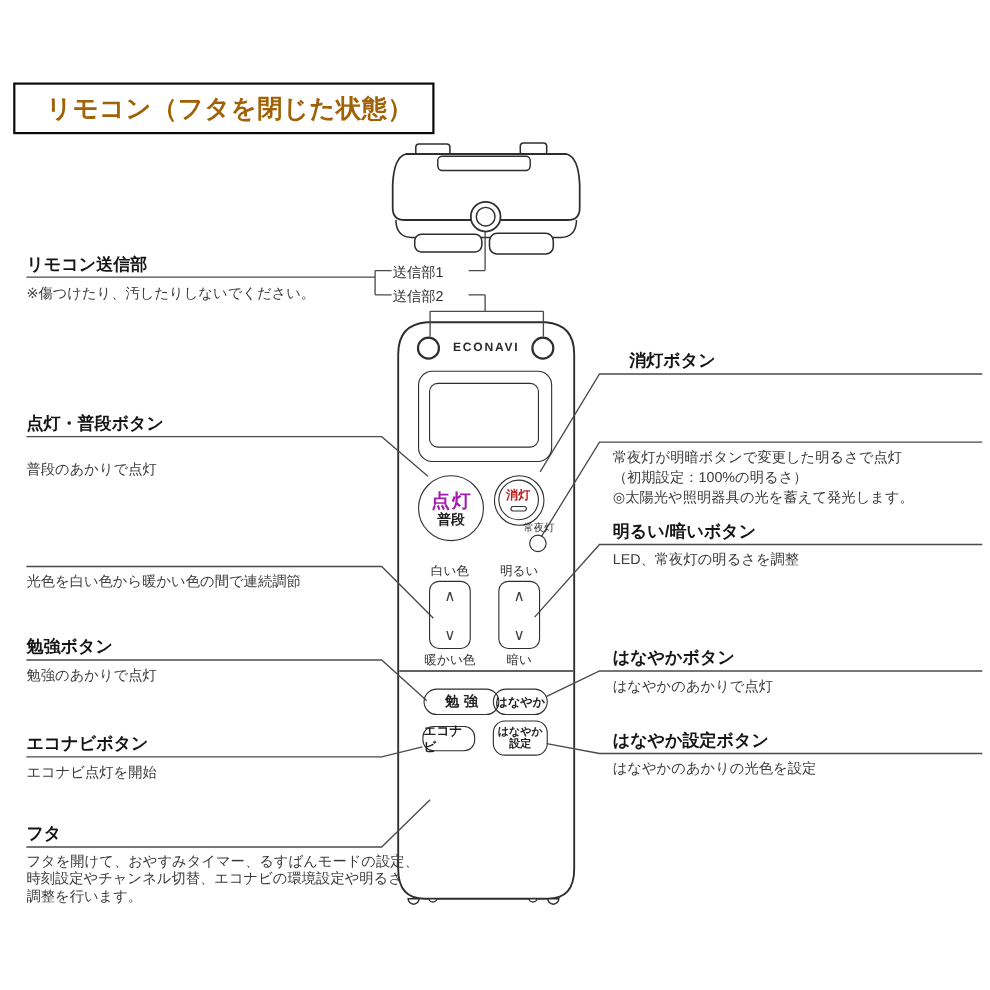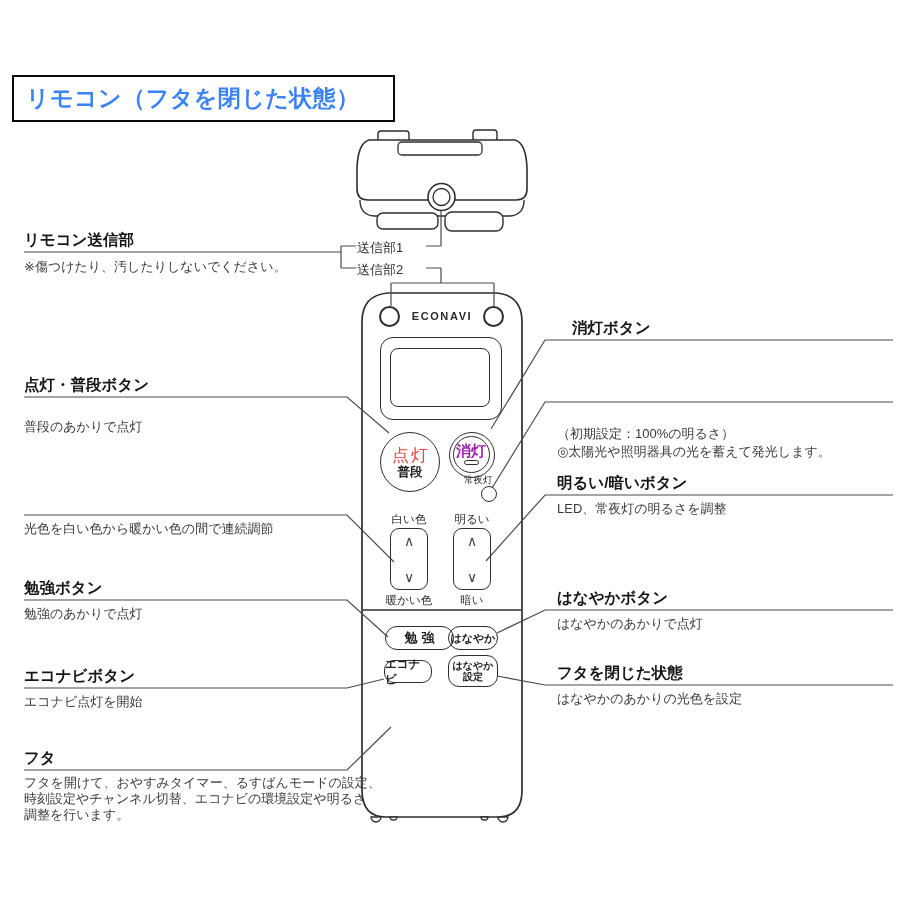--- a/index.html
+++ b/index.html
@@ -4,54 +4,54 @@
 <style>
   * { box-sizing: border-box; margin: 0; padding: 0; }
   html,body { width: 900px; height: 900px; background: #ffffff;
     font-family: "Liberation Sans", "DejaVu Sans", sans-serif; color: #222; }
   #page { position: relative; width: 900px; height: 900px; background: #fff; overflow: hidden; }
   .abs { position: absolute; }
   svg.layer { position: absolute; left: 0; top: 0; }
 
   .title-box { left: 12px; top: 75px; width: 383px; height: 47px;
     border: 2.5px solid #0a0a0a; display: flex; align-items: center; }
-  .title-box span { padding-left: 12px; font-size: 23px; font-weight: 700;
-    letter-spacing: .5px; color: #3b82f6; white-space: nowrap; }
+  .title-box span { padding-left: 28px; font-size: 23px; font-weight: 700;
+    letter-spacing: .5px; color: #a16207; white-space: nowrap; }
 
   .heading { font-size: 15.5px; font-weight: 700; color: #151515; white-space: nowrap; }
   .desc { font-size: 13px; color: #3a3a3a; white-space: nowrap; }
   .small-lab { font-size: 13px; color: #2e2e2e; white-space: nowrap; }
 
   .ring { border-radius: 50%; border: 2.2px solid #2e2e2e; }
   .outline { border: 1.6px solid #2e2e2e; background: transparent; }
 
   .brand { font-size: 11px; font-weight: 700; letter-spacing: 1.6px; color: #2a2a2a;
     text-align: center; }
 
   .btn-on { width: 60px; height: 60px; border: 1.8px solid #2e2e2e; border-radius: 50%;
     display: flex; flex-direction: column; align-items: center; justify-content: center; }
-  .btn-on .main { font-size: 17px; font-weight: 400; letter-spacing: 2px; color: #ef4444; line-height: 19px; text-indent: 2px;}
+  .btn-on .main { font-size: 17px; font-weight: 700; letter-spacing: 2px; color: #a21caf; line-height: 19px; text-indent: 2px;}
   .btn-on .sub  { font-size: 12.5px; font-weight: 600; color: #222; line-height: 14px; }
 
   .btn-off { width: 46px; height: 46px; border: 1.6px solid #2e2e2e; border-radius: 50%; }
   .btn-off .inner { position: absolute; left: 2.6px; top: 2.6px; width: 37px; height: 37px;
     border: 1.2px solid #2e2e2e; border-radius: 50%;
     display: flex; flex-direction: column; align-items: center; justify-content: center; }
-  .btn-off .txt { font-size: 15px; font-weight: 600; color: #a21caf; line-height: 14px; }
+  .btn-off .txt { font-size: 11px; font-weight: 600; color: #b91c1c; line-height: 14px; }
   .btn-off .bar { width: 15px; height: 5px; border: 1.2px solid #2e2e2e; border-radius: 3px; margin-top: 2px; }
 
   .rocker { width: 38px; height: 62px; border: 1.6px solid #2e2e2e; border-radius: 9px;
     display: flex; flex-direction: column; align-items: center; justify-content: space-between;
     padding: 5px 0; }
   .chev { font-size: 14px; color: #444; line-height: 14px; }
   .rk-lab { font-size: 11.5px; color: #2e2e2e; text-align: center; white-space: nowrap; }
 
   .pill { border: 1.5px solid #2e2e2e; display: flex; align-items: center; justify-content: center;
     color: #222; font-weight: 600; }
-  .night-lab { font-size: 9.5px; color: #2e2e2e; text-align: left; white-space: nowrap; }
+  .night-lab { font-size: 9.5px; color: #2e2e2e; text-align: center; white-space: nowrap; }
 </style>
 </head>
 <body>
 
 <div id="page">
 
   <svg class="layer" width="900" height="900" viewBox="0 0 900 900">
 
     <g stroke="#2e2e2e" fill="#ffffff">
       <rect x="378" y="131" width="31" height="12" rx="3" stroke-width="1.4"></rect>
@@ -117,30 +117,31 @@
   <div class="abs heading" style="left:24px; top:666px;">エコナビボタン</div>
   <div class="abs desc" style="left:24px; top:693px;">エコナビ点灯を開始</div>
 
   <div class="abs heading" style="left:24px; top:748px;">フタ</div>
   <div class="abs desc" style="left:24px; top:790px;">時刻設定やチャンネル切替、エコナビの環境設定や明るさ</div>
   <div class="abs desc" style="left:24px; top:774px;">フタを開けて、おやすみタイマー、るすばんモードの設定、</div>
   <div class="abs desc" style="left:24px; top:806px;text-align:right;">調整を行います。</div>
 
   <div class="abs heading" style="left:557px; top:318px;margin-left:15px;">消灯ボタン</div>
 
+  <div class="abs desc" style="left:557px; top:407px;">常夜灯が明暗ボタンで変更した明るさで点灯</div>
   <div class="abs desc" style="left:557px; top:425px;">（初期設定：100%の明るさ）</div>
   <div class="abs desc" style="left:557px; top:443px;">◎太陽光や照明器具の光を蓄えて発光します。</div>
 
   <div class="abs heading" style="left:557px; top:473px;">明るい/暗いボタン</div>
   <div class="abs desc" style="left:557px; top:500px;">LED、常夜灯の明るさを調整</div>
 
   <div class="abs heading" style="left:557px; top:588px;">はなやかボタン</div>
   <div class="abs desc" style="left:557px; top:615px;">はなやかのあかりで点灯</div>
 
-  <div class="abs heading" style="left:557px; top:663px;">フタを閉じた状態</div>
+  <div class="abs heading" style="left:557px; top:663px;">はなやか設定ボタン</div>
   <div class="abs desc" style="left:557px; top:690px;">はなやかのあかりの光色を設定</div>
 
   <div class="abs ring" style="left:379px; top:306px; width:21px; height:21px;"></div>
   <div class="abs ring" style="left:483px; top:306px; width:21px; height:21px;"></div>
   <div class="abs brand" style="left:402px; top:310px; width:80px;">ECONAVI</div>
 
   <div class="abs outline" style="left:380px; top:337px; width:122px; height:83px; border-radius:13px;"></div>
   <div class="abs outline" style="left:390px; top:348px; width:100px; height:59px; border-radius:8px;"></div>
 
   <div class="abs btn-on" style="left:380px; top:432px;">

